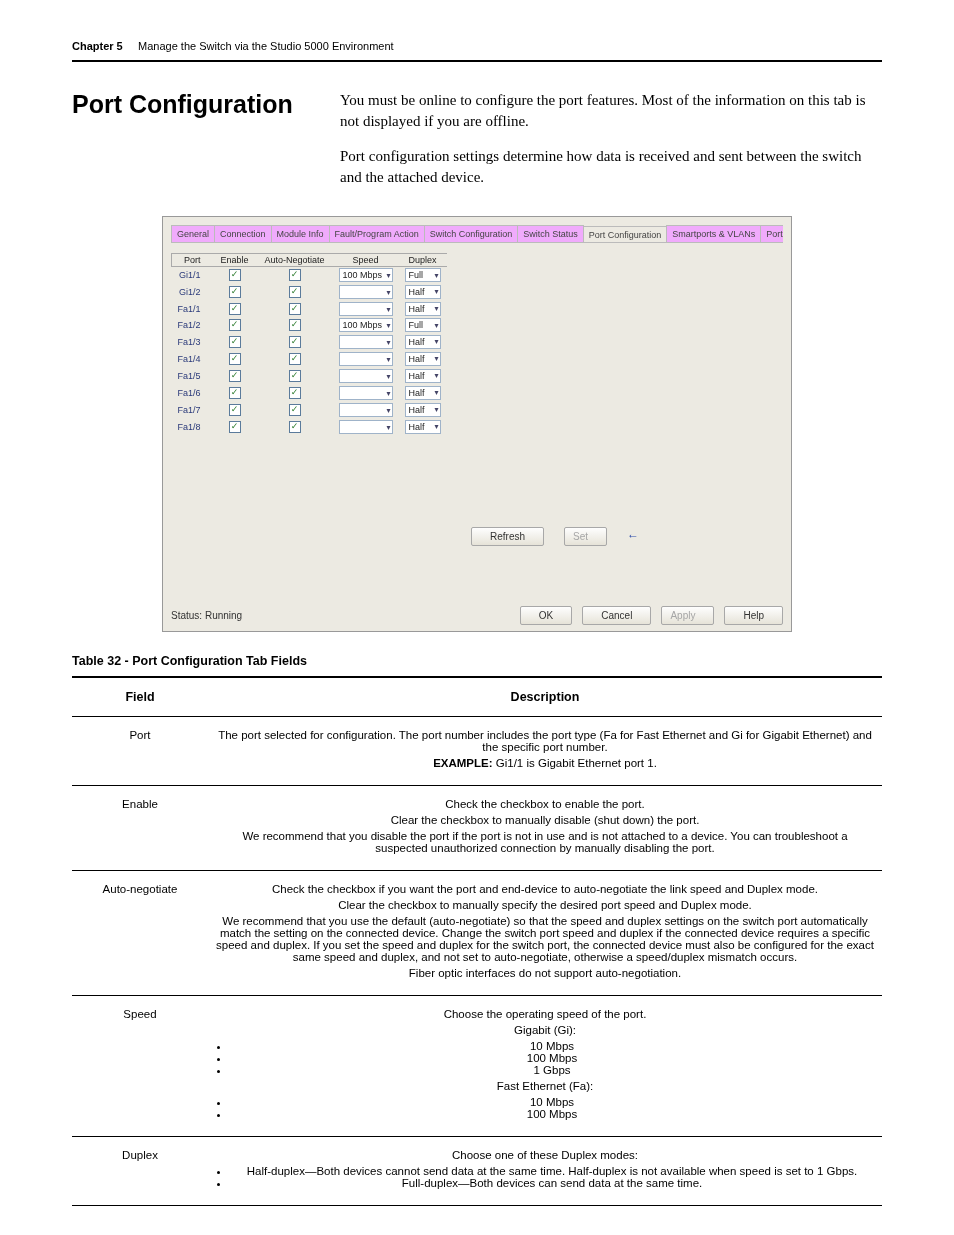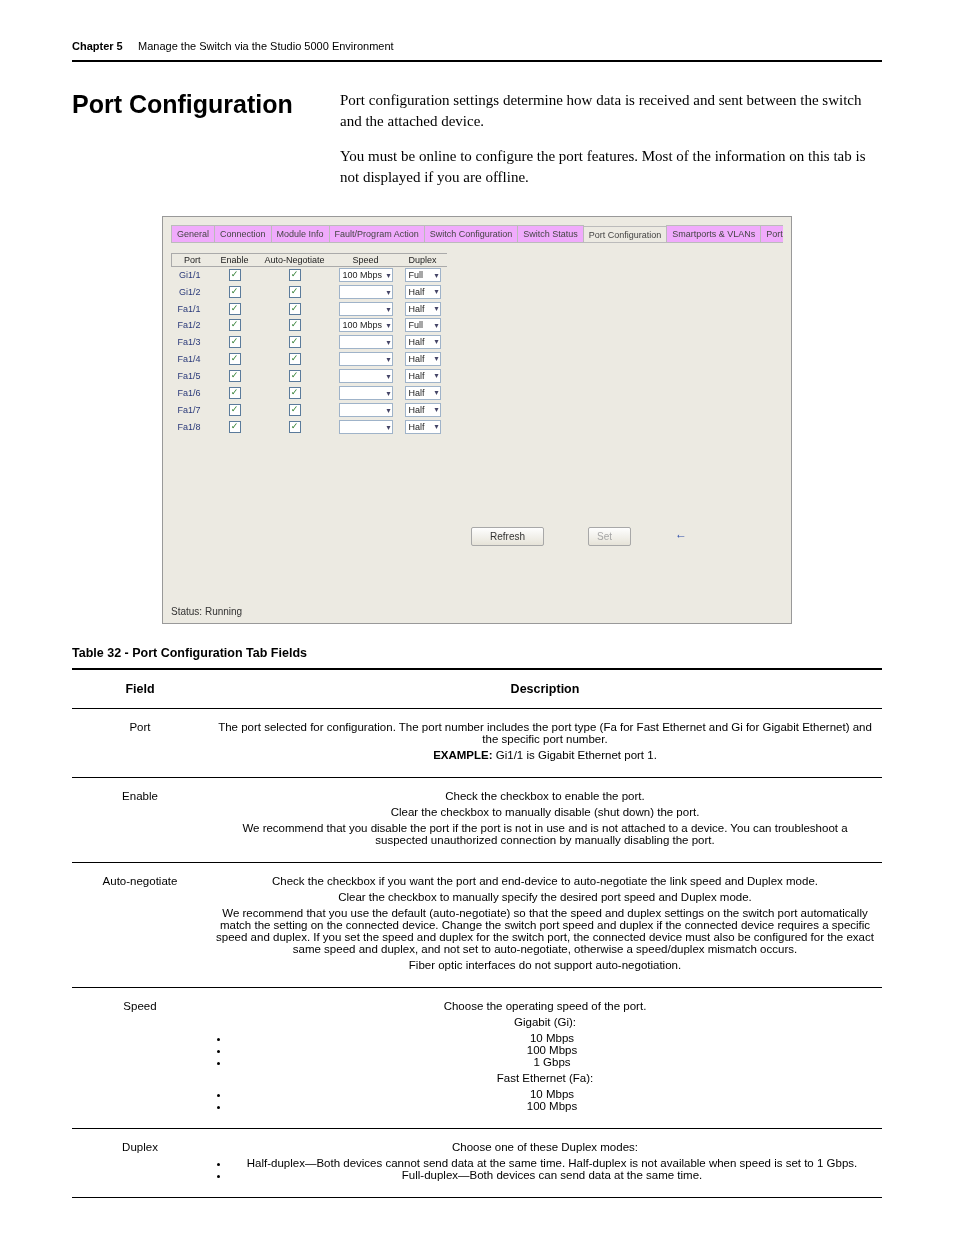--- a/index.html
+++ b/index.html
@@ -106,21 +106,21 @@
     background: #fff;
     height: 12px;
     min-width: 48px;
     padding: 0 1px 0 3px;
     color: #222;
     justify-content: space-between;
   }
   .sel .arrow { color:#446; font-size:8px; margin-left:2px; }
   .ss-buttons {
     display: flex;
-    gap: 44px;
+    gap: 20px;
     margin: 92px 0 60px 300px;
   }
   .winbtn {
     border: 1px solid #a8a8a8;
     background: linear-gradient(#fefefe,#e6e3d8);
     padding: 3px 18px;
     font-size: 10px;
     border-radius: 2px;
     color: #333;
   }
@@ -180,22 +180,22 @@
 <div class="header-line">
   <span class="chap">Chapter 5</span>
   &nbsp;&nbsp;&nbsp;
   <span>Manage the Switch via the Studio 5000 Environment</span>
 </div>
 <div class="thick-rule"></div>
 
 <div class="intro-row">
   <h1 class="port-config">Port Configuration</h1>
   <div class="intro-text">
+    <p>You must be online to configure the port features. Most of the information on this tab is not displayed if you are offline.</p>
     <p>Port configuration settings determine how data is received and sent between the switch and the attached device.</p>
-    <p>You must be online to configure the port features. Most of the information on this tab is not displayed if you are offline.</p>
   </div>
 </div>
 
 <div class="screenshot-box">
   <div class="tabs-row">
     <div class="tab">General</div>
     <div class="tab">Connection</div>
     <div class="tab">Module Info</div>
     <div class="tab">Fault/Program Action</div>
     <div class="tab">Switch Configuration</div>
@@ -353,20 +353,26 @@
   </div>
 
   <div class="ss-buttons">
     <span class="winbtn">Refresh</span>
     <span class="winbtn disabled">Set</span>
     <span class="back-arrow">←</span>
   </div>
 
   <div class="status-row">
     <span>Status: Running</span>
+    <span class="btns">
+      <span class="winbtn">OK</span>
+      <span class="winbtn">Cancel</span>
+      <span class="winbtn disabled">Apply</span>
+      <span class="winbtn">Help</span>
+    </span>
   </div>
 </div>
 
 <div class="table-caption">Table 32 - Port Configuration Tab Fields</div>
 
 <table class="fields">
   <tbody>
       <tr>
     <th>Field</th>
     <th>Description</th>

